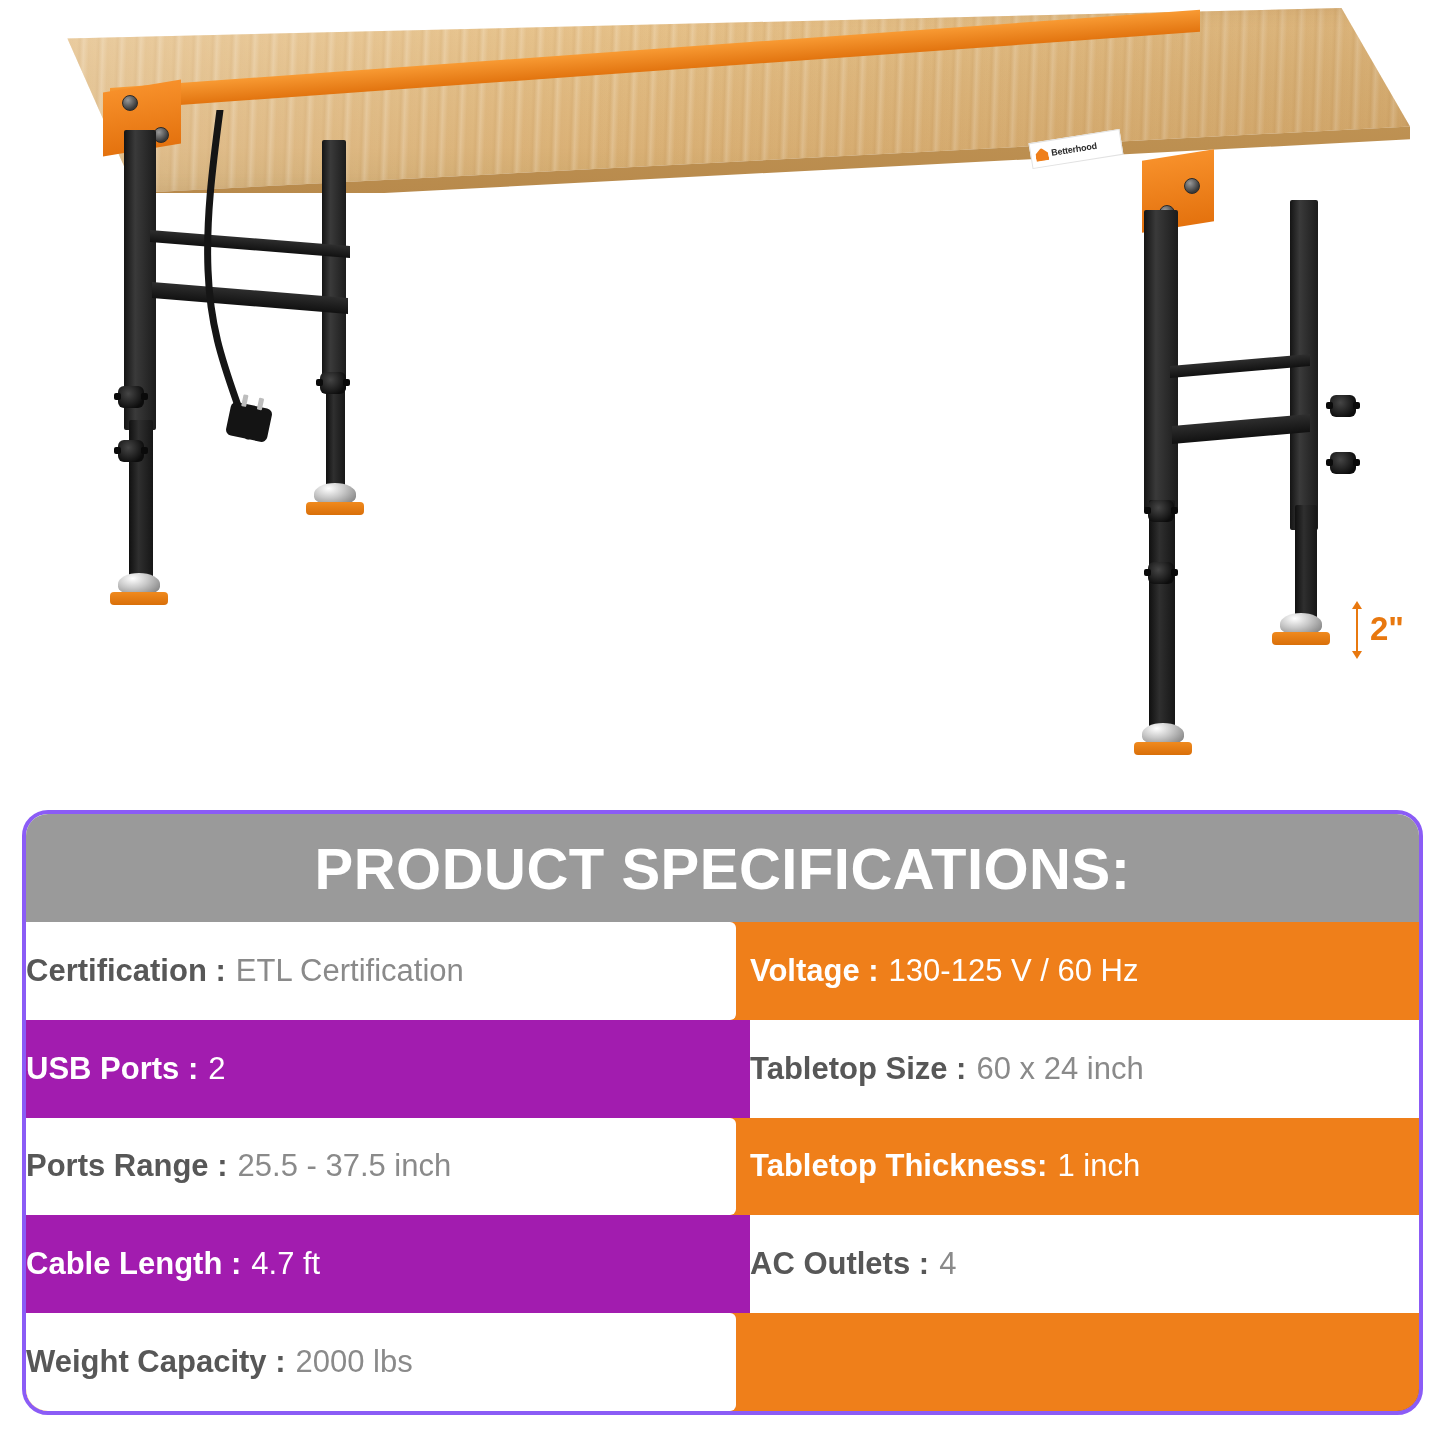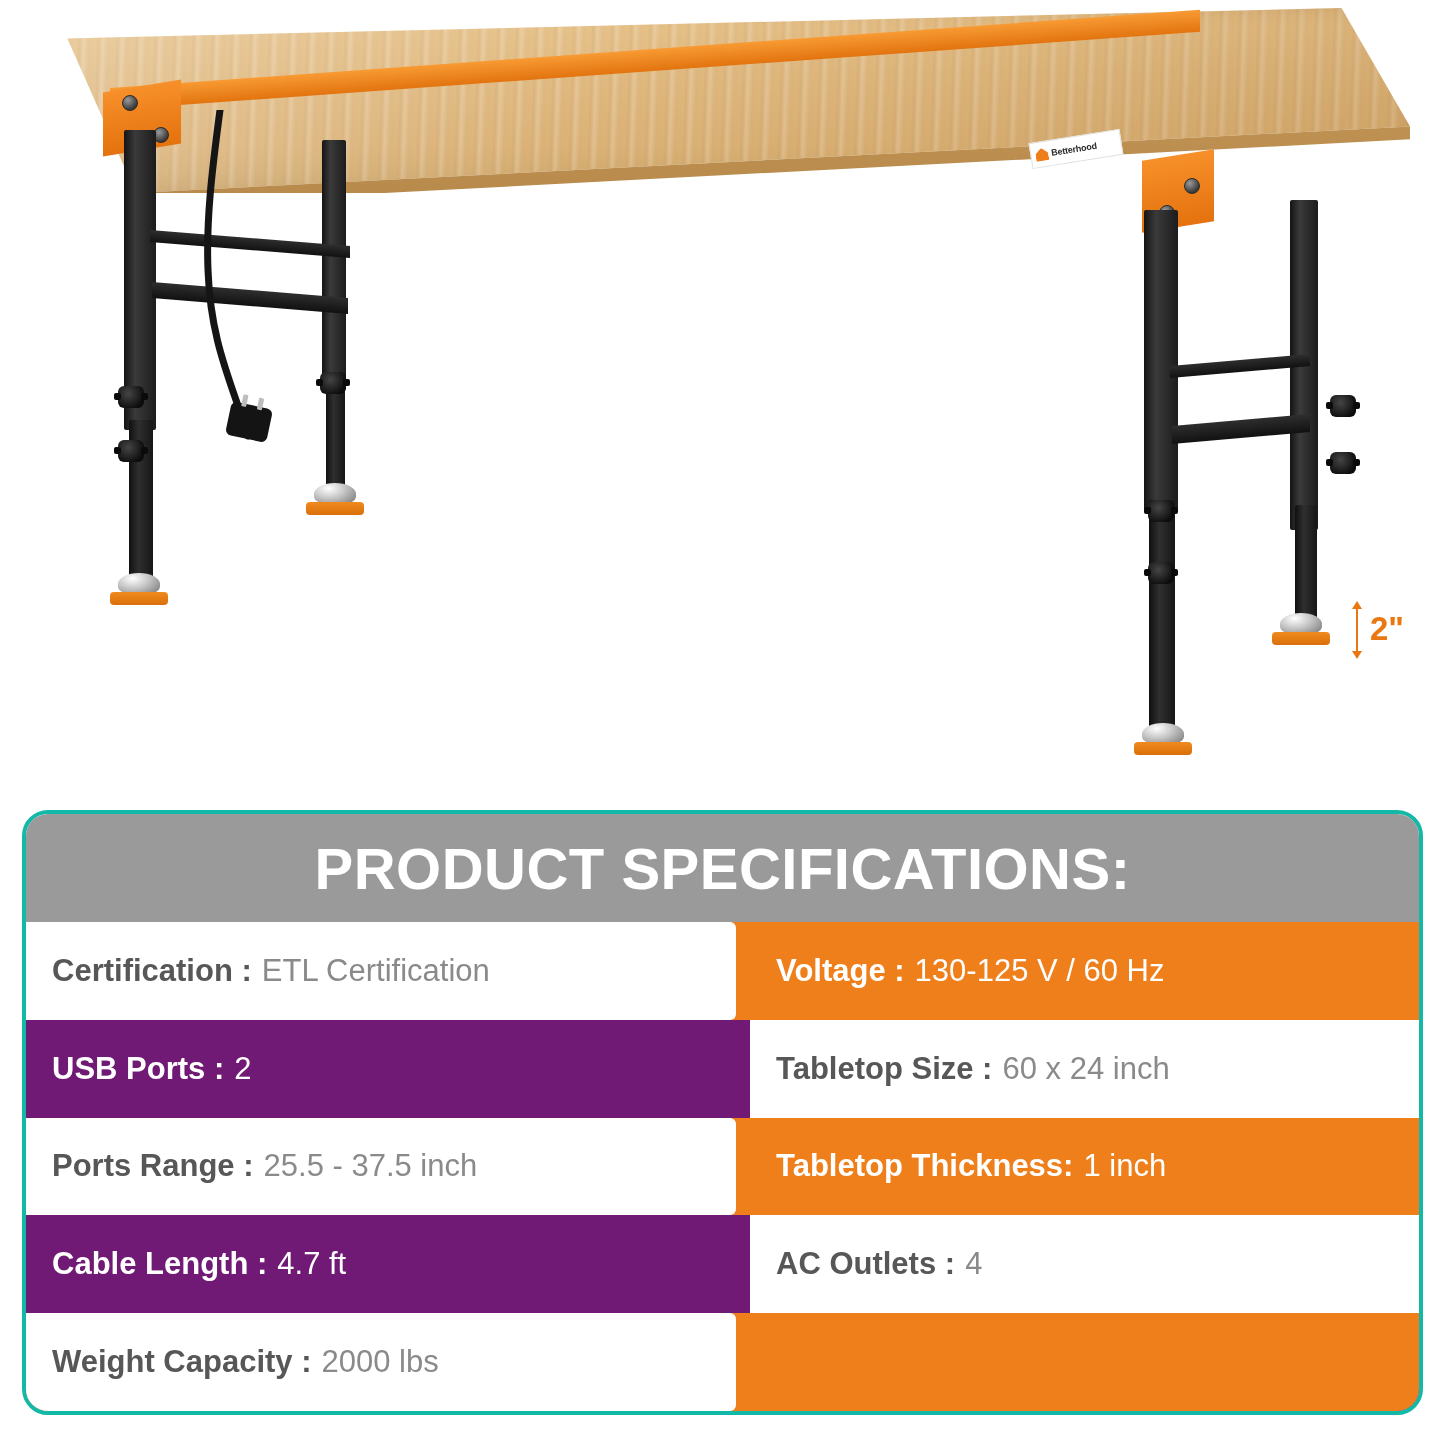--- a/index.html
+++ b/index.html
@@ -235,21 +235,21 @@
     color: #e8780f;
   }
 
   
   .spec-panel {
     position: absolute;
     left: 22px;
     top: 810px;
     width: 1401px;
     height: 605px;
-    border: 4px solid #14b8a6;
+    border: 4px solid #8b5cf6;
     border-radius: 26px;
     overflow: hidden;
     box-sizing: border-box;
     background: #ffffff;
   }
   .spec-header {
     height: 108px;
     background: #9a9a9a;
     display: flex;
     align-items: center;
@@ -278,31 +278,30 @@
   .spec-col.right {
     width: 669px;
     background: #4c1d95;
   }
   .spec-row {
     height: 97.8px;
     display: flex;
     align-items: center;
     box-sizing: border-box;
     font-size: 31px;
-    padding-left: 26px;
     white-space: nowrap;
     overflow: hidden;
   }
   .spec-col.left .spec-row.white {
     background: #ffffff;
     margin-right: 14px;
     border-radius: 0 6px 6px 0;
   }
   .spec-col.left .spec-row.orange {
-    background: #701a75;
+    background: #a21caf;
   }
   .spec-col.right .spec-row.orange {
     background: #ef7f1a;
     margin-left: 0;
   }
   .spec-col.right .spec-row.white {
     background: #ffffff;
     align-items: center;
   }
   .spec-row .k {

